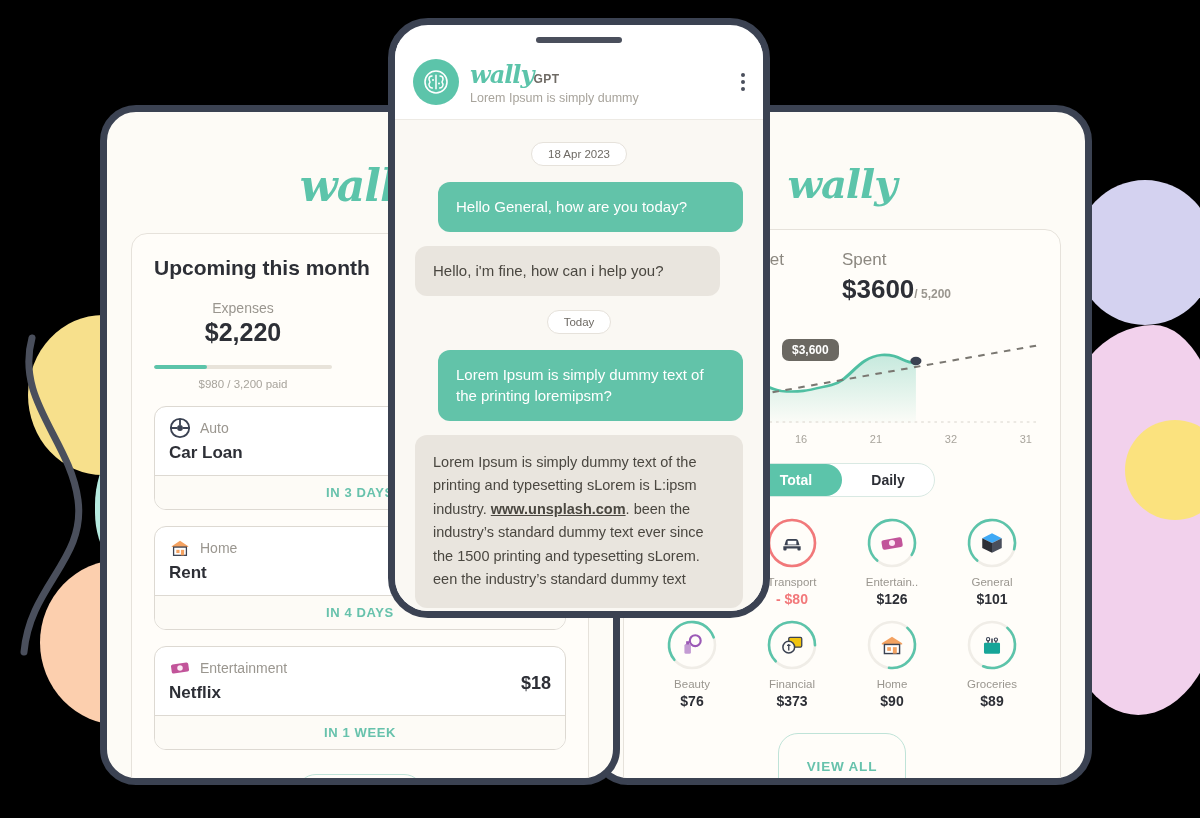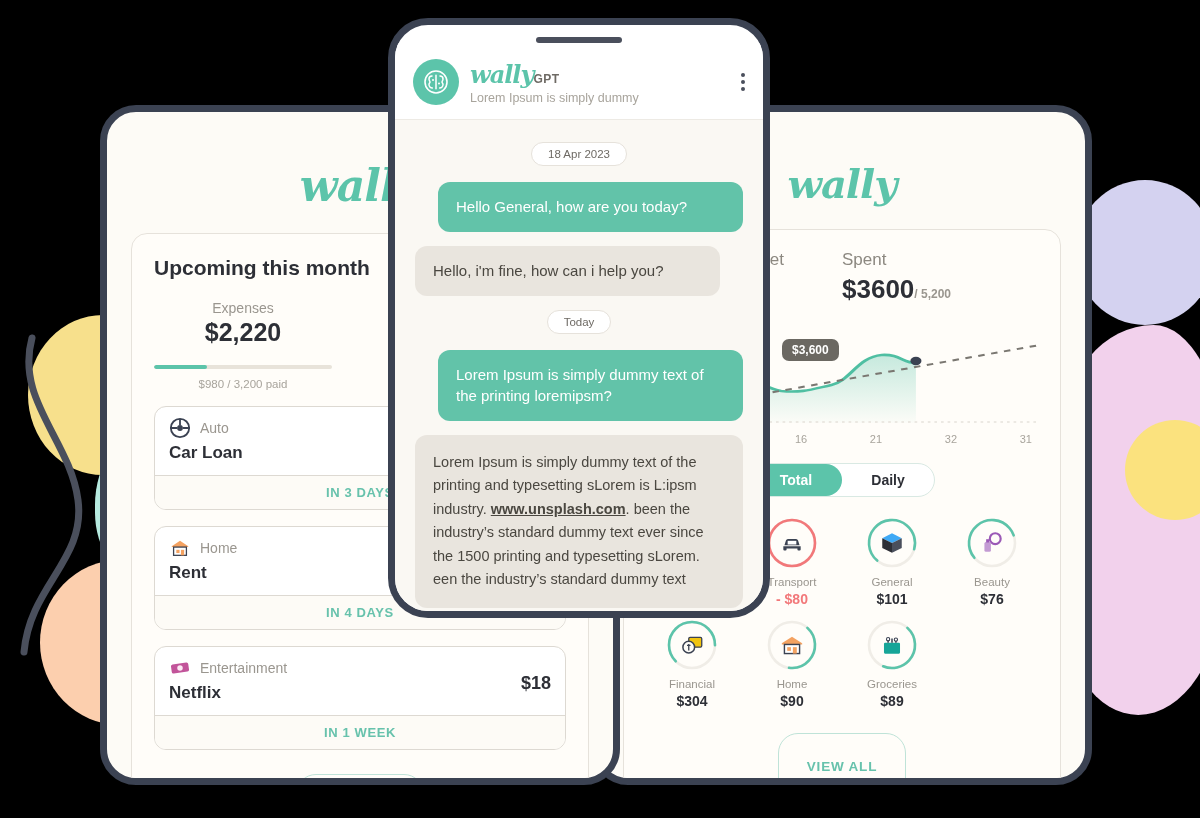--- a/index.html
+++ b/index.html
@@ -310,20 +310,34 @@
               <svg width="26" height="26" viewBox="0 0 24 24" style="position:absolute;left:13px;top:13px">
                 <path d="M4 15h16v3a1 1 0 0 1-1 1h-1a1 1 0 0 1-1-1v-1H7v1a1 1 0 0 1-1 1H5a1 1 0 0 1-1-1z" fill="#3B4252"></path>
                 <path d="M5 14l1.4-4.2A2 2 0 0 1 8.3 8.4h7.4a2 2 0 0 1 1.9 1.4L19 14z" fill="#3B4252"></path>
                 <rect x="8" y="10" width="8" height="3.4" fill="#fff"></rect>
               </svg>
             </div>
             <div class="cat-label">Transport</div>
             <div class="cat-amt neg">- $80</div>
           </div>
 
+          <div class="cat">
+            <div class="cat-ring">
+              <svg width="52" height="52" viewBox="0 0 52 52">
+                <circle cx="26" cy="26" r="23" fill="none" stroke="#F0EDE7" stroke-width="2.6"></circle>
+                <circle cx="26" cy="26" r="23" fill="none" stroke="#5CC4AA" stroke-width="2.6" stroke-dasharray="104 144" transform="rotate(130 26 26)" stroke-linecap="round"></circle>
+              </svg>
+              <svg width="26" height="26" viewBox="0 0 24 24" style="position:absolute;left:13px;top:13px">
+                <rect x="2.5" y="8" width="19" height="9" rx="2" fill="#C2549A" transform="rotate(-10 12 12)"></rect>
+                <circle cx="12" cy="12" r="2.8" fill="#FDE9F4"></circle>
+              </svg>
+            </div>
+            <div class="cat-label">Entertain..</div>
+            <div class="cat-amt">$126</div>
+          </div>
 
           <div class="cat">
             <div class="cat-ring">
               <svg width="52" height="52" viewBox="0 0 52 52">
                 <circle cx="26" cy="26" r="23" fill="none" stroke="#F0EDE7" stroke-width="2.6"></circle>
                 <circle cx="26" cy="26" r="23" fill="none" stroke="#5CC4AA" stroke-width="2.6" stroke-dasharray="98 144" transform="rotate(130 26 26)" stroke-linecap="round"></circle>
               </svg>
               <svg width="26" height="26" viewBox="0 0 24 24" style="position:absolute;left:13px;top:13px">
                 <path d="M12 3l9 4.5-9 4.5-9-4.5z" fill="#3FA9F5"></path>
                 <path d="M3 7.5v9l9 4.5v-9z" fill="#2D2F36"></path>
@@ -356,21 +370,21 @@
                 <circle cx="26" cy="26" r="23" fill="none" stroke="#F0EDE7" stroke-width="2.6"></circle>
                 <circle cx="26" cy="26" r="23" fill="none" stroke="#5CC4AA" stroke-width="2.6" stroke-dasharray="90 144" transform="rotate(135 26 26)" stroke-linecap="round"></circle>
               </svg>
               <svg width="26" height="26" viewBox="0 0 24 24" style="position:absolute;left:13px;top:13px">
                 <rect x="9" y="5" width="12" height="9" rx="1.2" fill="#F1C40F" stroke="#3B4252" stroke-width="1.2"></rect>
                 <circle cx="9" cy="14" r="5.4" fill="#FDFBF6" stroke="#3B4252" stroke-width="1.4"></circle>
                 <path d="M9 11v6M7.4 12.4h3.2" stroke="#3B4252" stroke-width="1.2"></path>
               </svg>
             </div>
             <div class="cat-label">Financial</div>
-            <div class="cat-amt">$304</div>
+            <div class="cat-amt">$373</div>
           </div>
 
           <div class="cat">
             <div class="cat-ring">
               <svg width="52" height="52" viewBox="0 0 52 52">
                 <circle cx="26" cy="26" r="23" fill="none" stroke="#F0EDE7" stroke-width="2.6"></circle>
                 <circle cx="26" cy="26" r="23" fill="none" stroke="#5CC4AA" stroke-width="2.6" stroke-dasharray="58 144" transform="rotate(-48 26 26)" stroke-linecap="round"></circle>
               </svg>
               <svg width="26" height="26" viewBox="0 0 24 24" style="position:absolute;left:13px;top:13px">
                 <path d="M2.6 10.4l9.4-6 9.4 6v1.1H2.6z" fill="#F4A261"></path>

